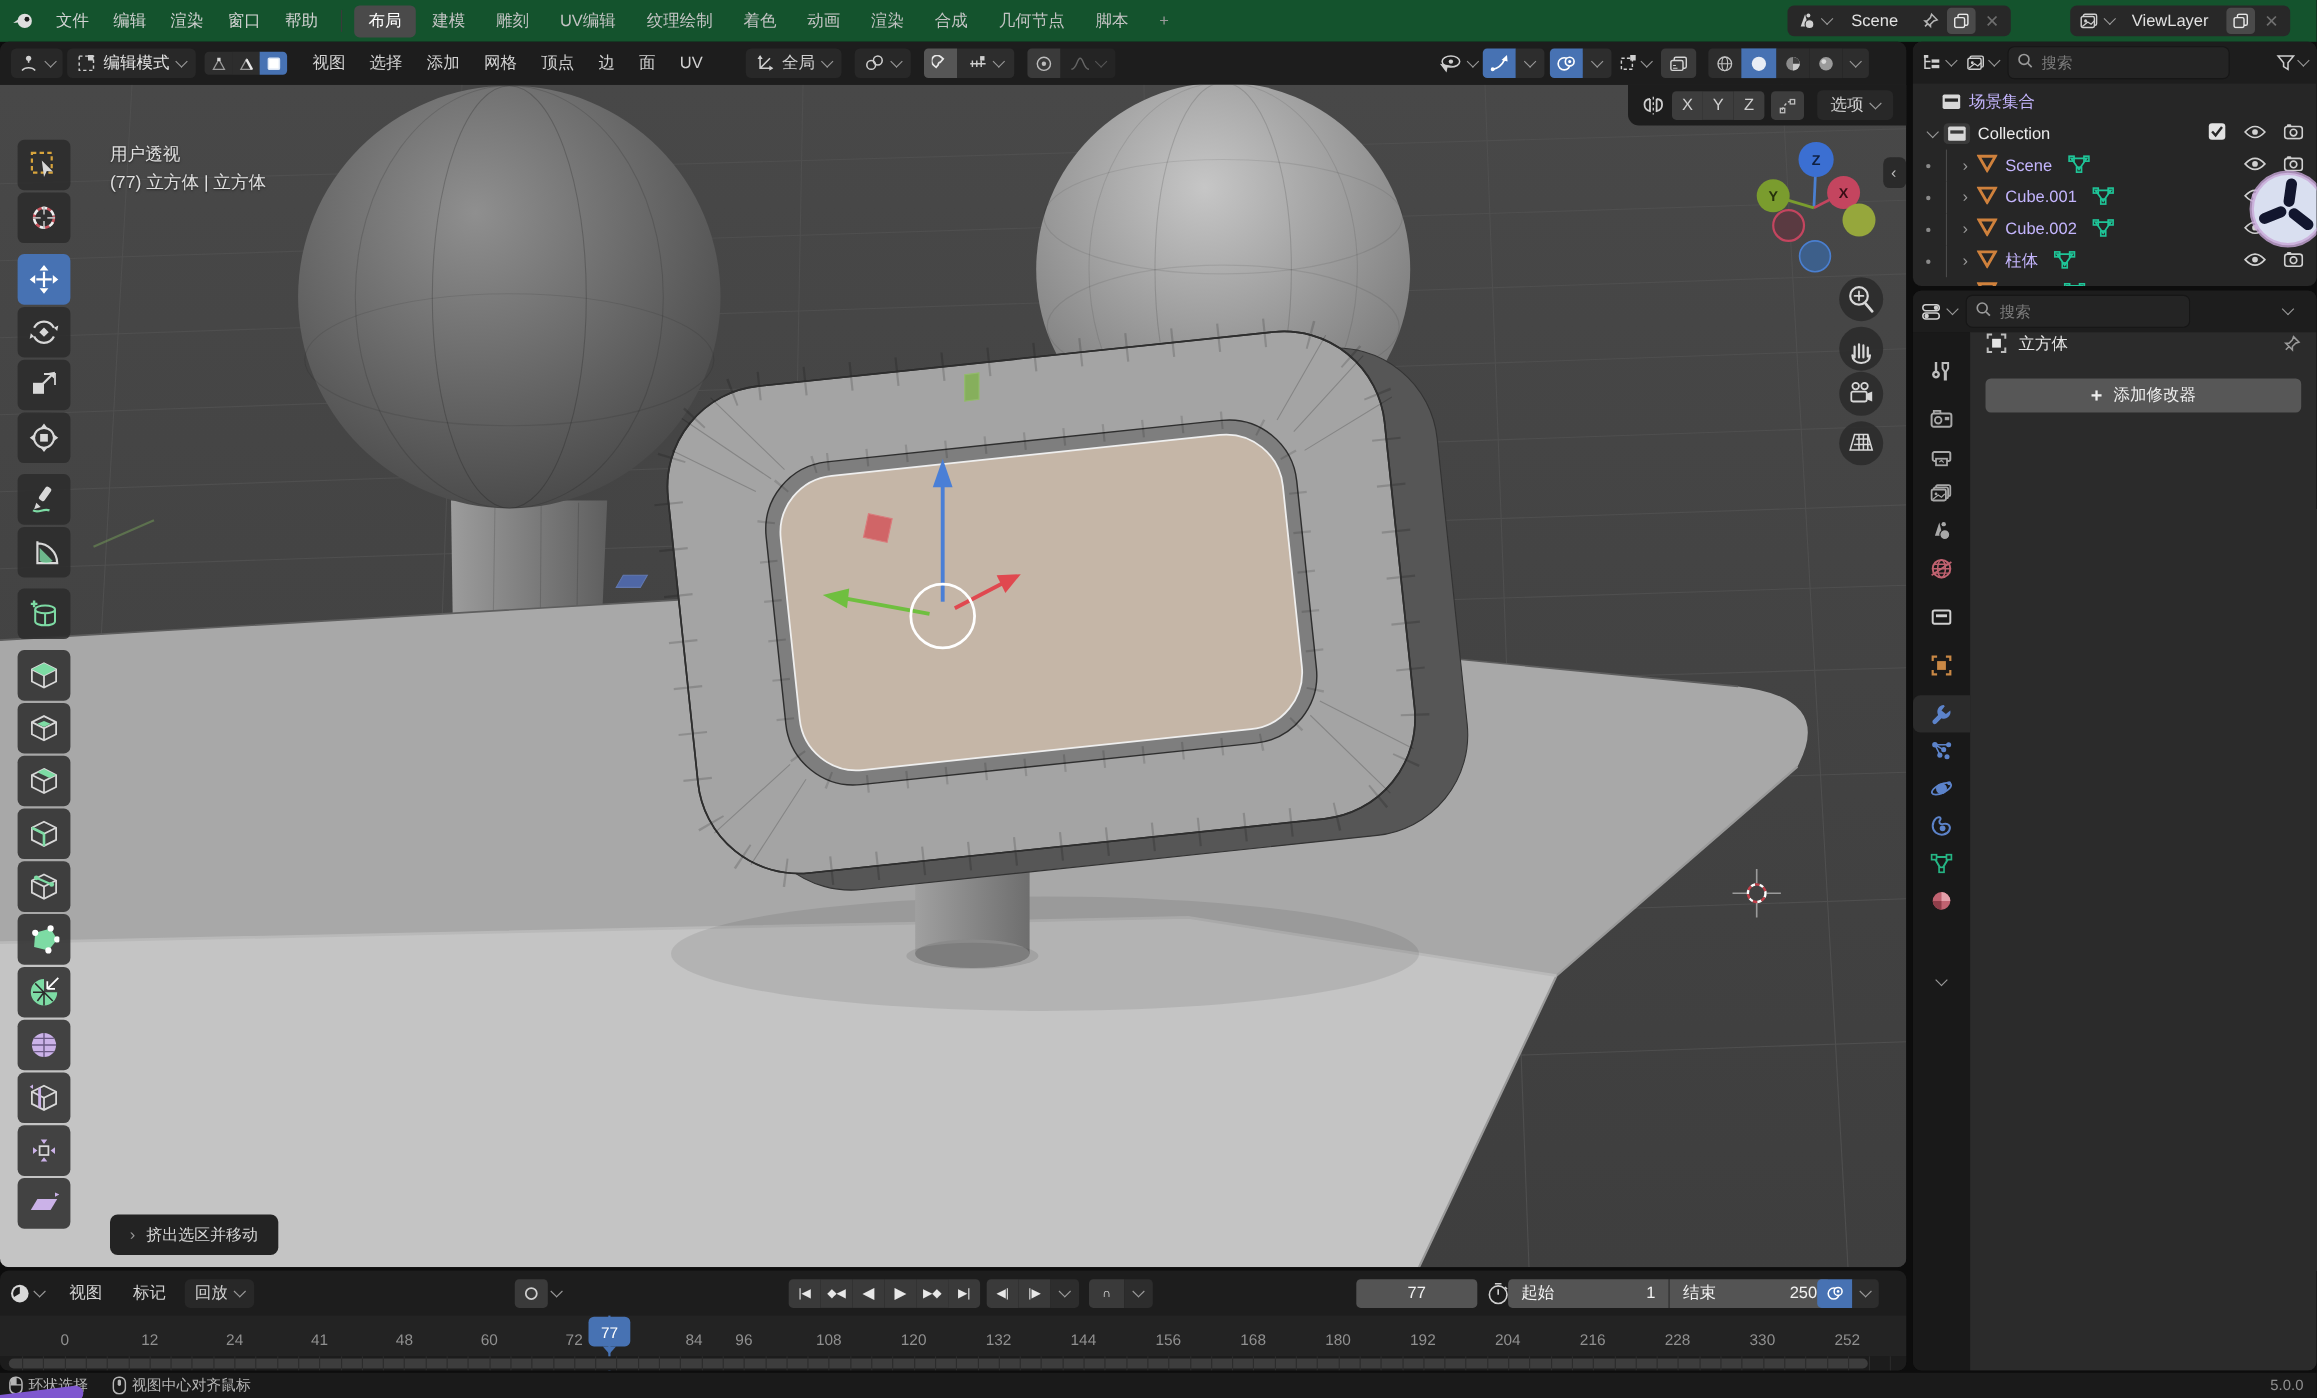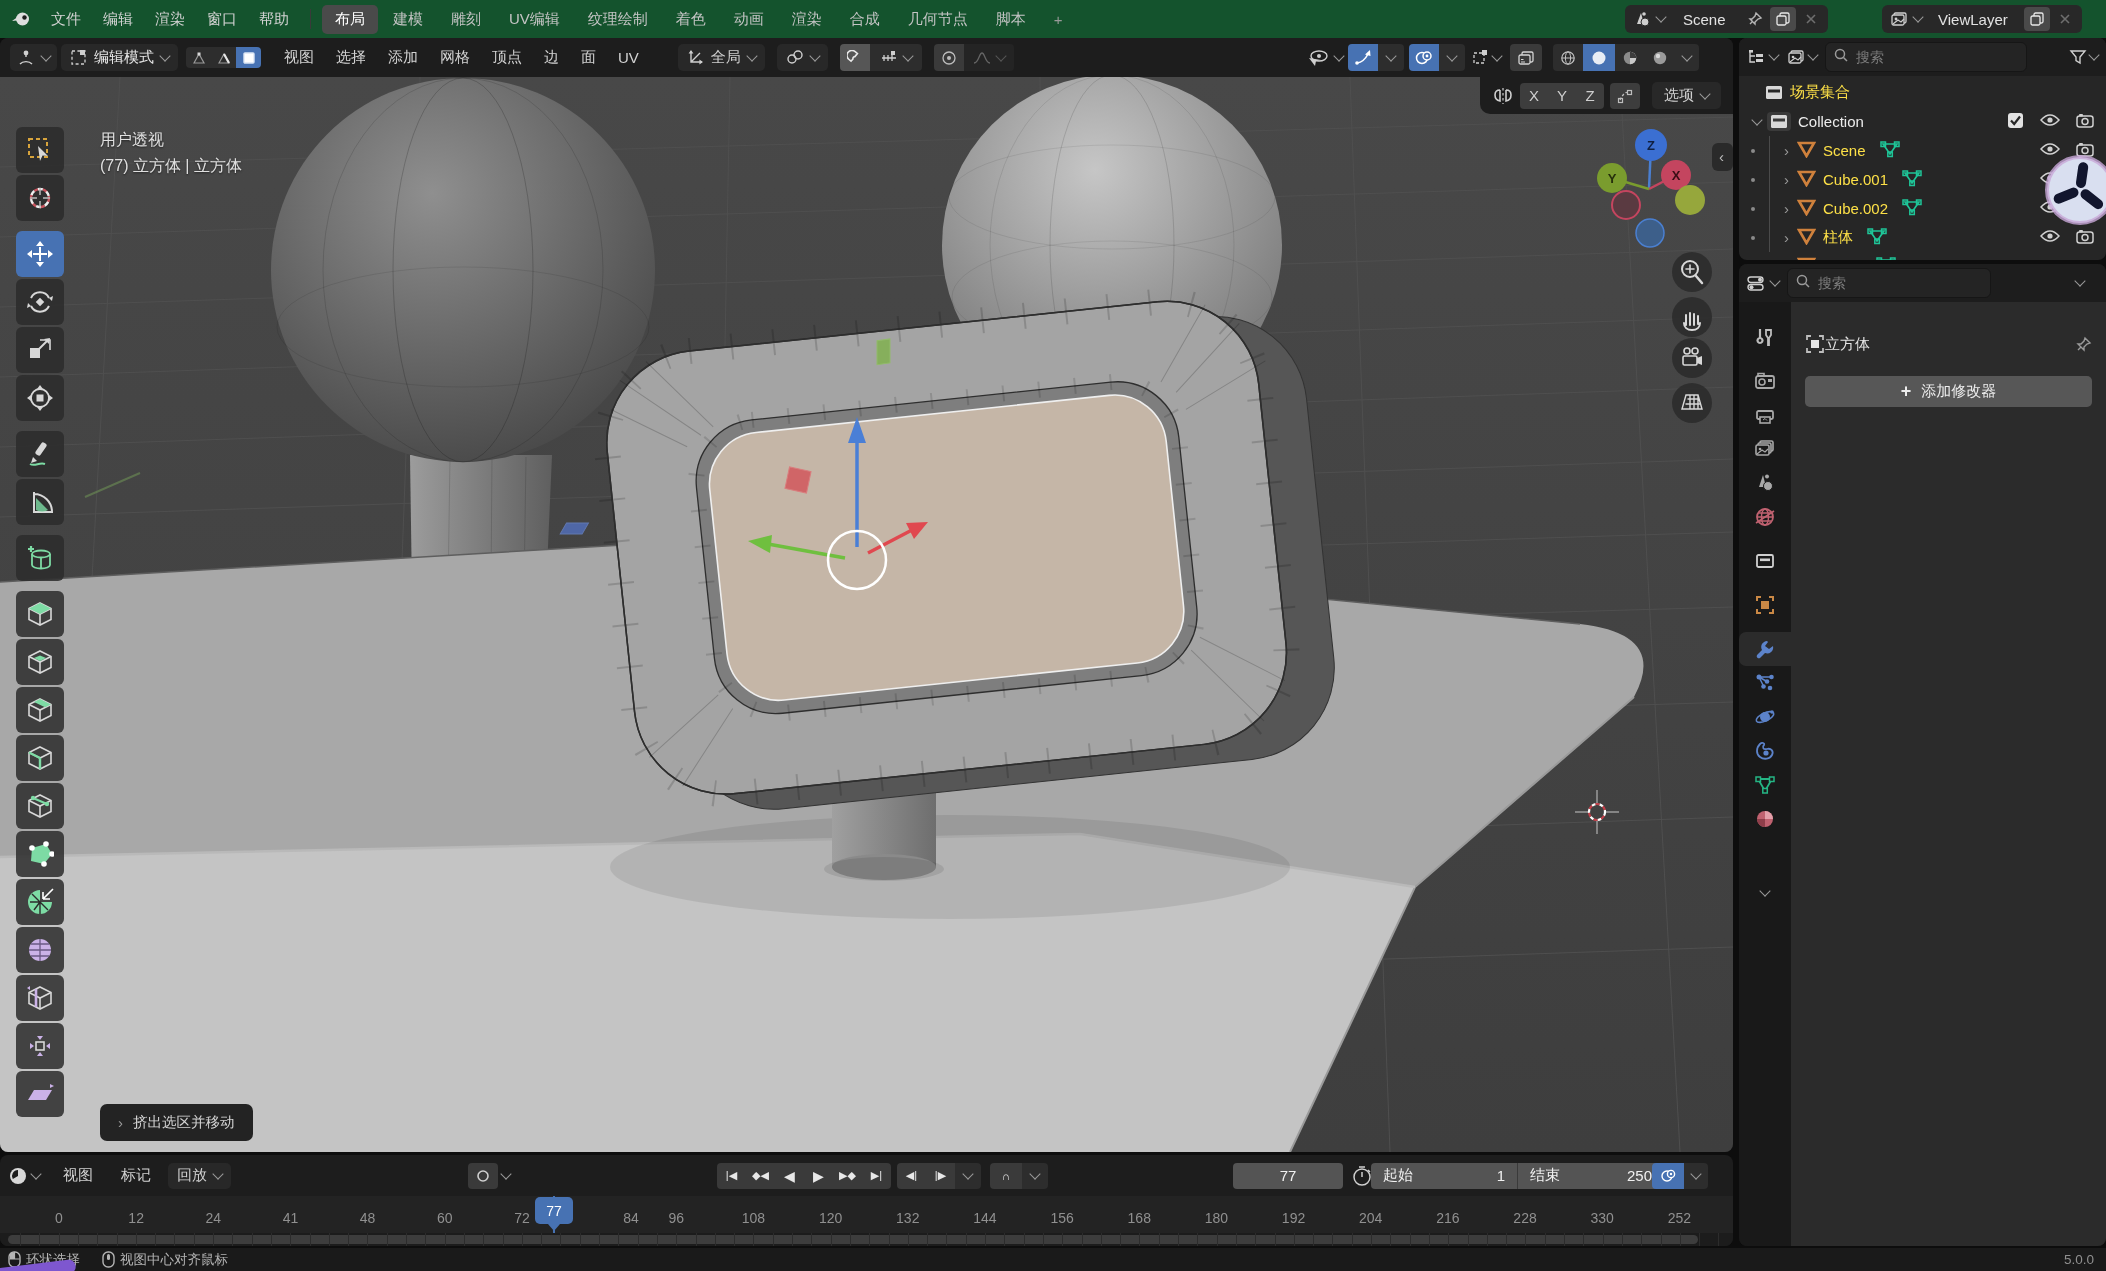--- a/index.html
+++ b/index.html
@@ -31,21 +31,21 @@
   .mico{width:22px;height:22px;display:inline-flex;align-items:center;justify-content:center}
   .selmode{width:25px;height:21px}
   
   .toolpill{position:absolute;top:39px;height:37px;background:#1d1d1d;display:flex;align-items:center;gap:6px}
   
   .tbtn{position:absolute;left:16px;width:48px;height:46px;background:#2b2b2bd9;border-radius:6px;
         display:flex;align-items:center;justify-content:center}
   .tbtn.active{background:#4772b3}
   
   .olrow{display:flex;align-items:center;height:29px;position:relative}
-  .olname{color:#fde047;padding-left:7px}
+  .olname{color:#c4b5fd;padding-left:7px}
   .oleye{position:absolute;right:46px}.olcam{position:absolute;right:12px}
   input{background:#242424;border:1px solid #161616;border-radius:6px;color:#cfcfcf;outline:none;
         height:26px;font-family:inherit;font-size:14px}
   input::placeholder{color:#7c7c7c}
   
   .ptab{width:52px;height:34px;display:flex;align-items:center;justify-content:center}
   .ptab.active{background:#2b2b2b;border-radius:7px 0 0 7px}
   
   .pbtn{width:29px;height:26px;background:#3a3a3a;display:flex;align-items:center;justify-content:center;
         color:#e8e8e8;font-size:11px}
@@ -955,21 +955,21 @@
             <circle cx="11" cy="11" r="8" fill="#c06270"></circle>
             <path d="M11 3 A8 8 0 0 1 19 11 L11 11 Z" fill="#e4a0aa"></path>
             <path d="M11 11 L11 19 A8 8 0 0 1 3 11 Z" fill="#8f3e4a"></path>
           </svg>
         </div>
         <div class="ptab" style="margin-top: 40px;">
           <span class="cv"></span>
         </div>
       </div>
     <div style="flex:1;background:#2b2b2b;position:relative">
-      <div class="row" style="padding:32px 14px 0 14px;">
+      <div class="row" style="padding:0 14px 0 14px;gap:10px">
         <svg width="20" height="20" viewBox="0 0 20 20">
             <path d="M2 6 V2 h4 M14 2 h4 v4 M18 14 v4 h-4 M6 18 H2 v-4" fill="none" stroke="#bdbdbd" stroke-width="1.8"></path>
             <rect x="6" y="6" width="8" height="8" fill="#e4e4e4"></rect>
           </svg>
         <span style="color:#e4e4e4">立方体</span>
         <svg style="margin-left:auto" width="17" height="17" viewBox="0 0 17 17">
             <path d="M10 2 L15 7 L12 8 L9 11 L9 14 L3 8 L6 8 L9 5 Z M3 14 L6 11" stroke="#9a9a9a" fill="none" stroke-width="1.4"></path>
           </svg>
       </div>
       <div class="row btn" style="margin:22px 14px 0 14px;height:31px;background:#575757;border-radius:5px;gap:10px;justify-content:center">

